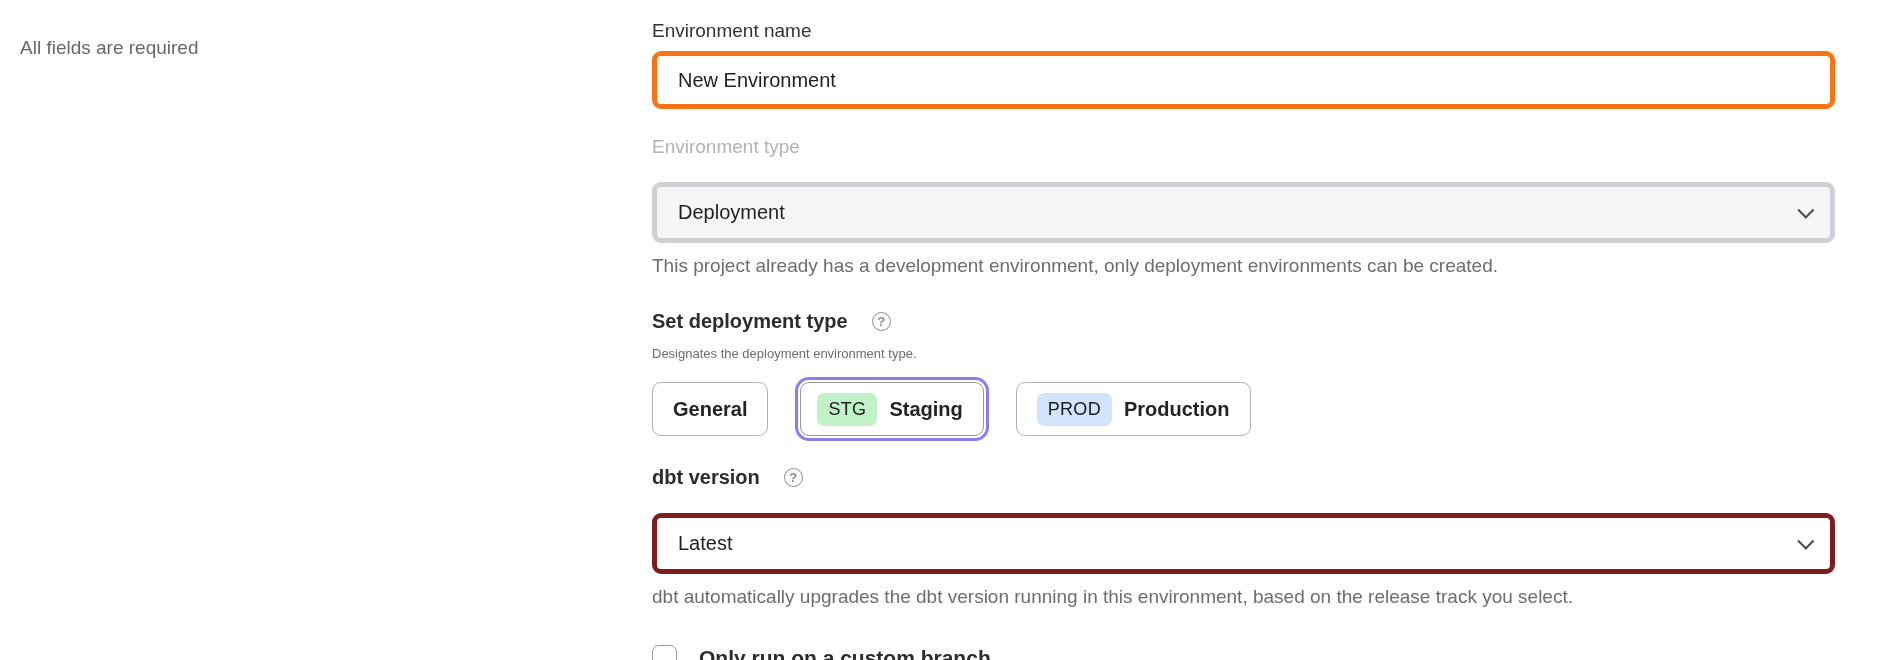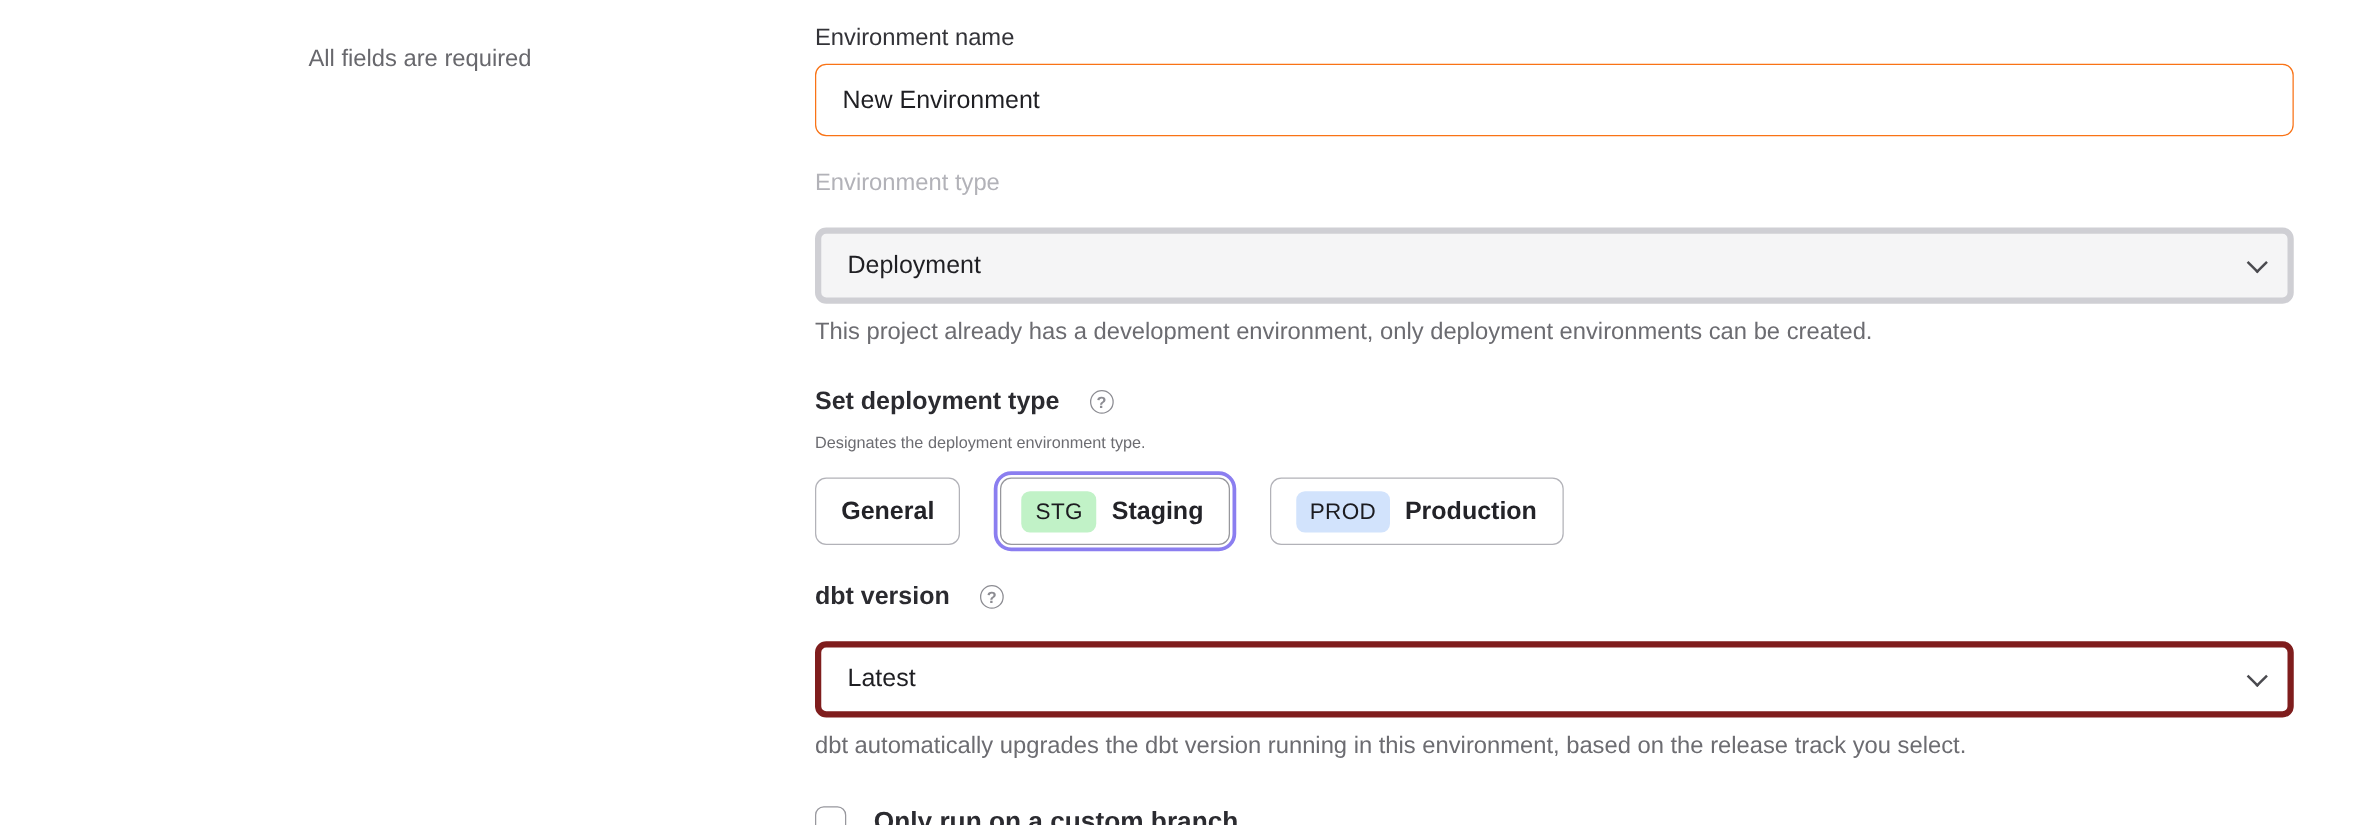--- a/index.html
+++ b/index.html
@@ -5,31 +5,31 @@
   * { box-sizing: border-box; margin: 0; padding: 0; }
   html, body { width: 1888px; height: 660px; background: #ffffff; }
   body {
     font-family: "Liberation Sans", sans-serif;
     color: #1f1f23;
     overflow: hidden;
   }
   .page { display: flex; align-items: flex-start; }
   .left-col { width: 652px; flex: 0 0 652px; padding: 22px 0 0 20px; }
   .page-title { font-size: 30px; font-weight: 700; color: #19191c; letter-spacing: 0.2px; }
-  .page-subtitle { margin-top: 15px; font-size: 19px; color: #68686d; text-align: center; }
+  .page-subtitle { margin-top: 15px; font-size: 19px; color: #68686d; }
 
   .form-col { width: 1183px; flex: 0 0 1183px; padding-top: 20px; }
 
   .field-label { font-size: 19px; font-weight: 400; color: #333338; }
   .field-label.disabled { color: #b2b2b8; }
   .bold-label { font-size: 20px; font-weight: 700; color: #2b2b30; display: flex; align-items: center; gap: 24px; }
 
   .text-input {
     margin-top: 9px; width: 100%; height: 58px;
-    border: 1px solid #f97316; border-radius: 9px;
+    border: 5px solid #f97316; border-radius: 9px;
     background: #ffffff; font-family: inherit;
     font-size: 20px; color: #1f1f23; padding: 0 21px; outline: none;
   }
 
   .select-box {
     margin-top: 24px; width: 100%; height: 61px;
     border: 5px solid #7f1d1d; border-radius: 9px;
     background: #ffffff; display: flex; align-items: center;
     justify-content: space-between; padding: 0 21px;
     font-size: 20px; color: #1f1f23; cursor: pointer;

